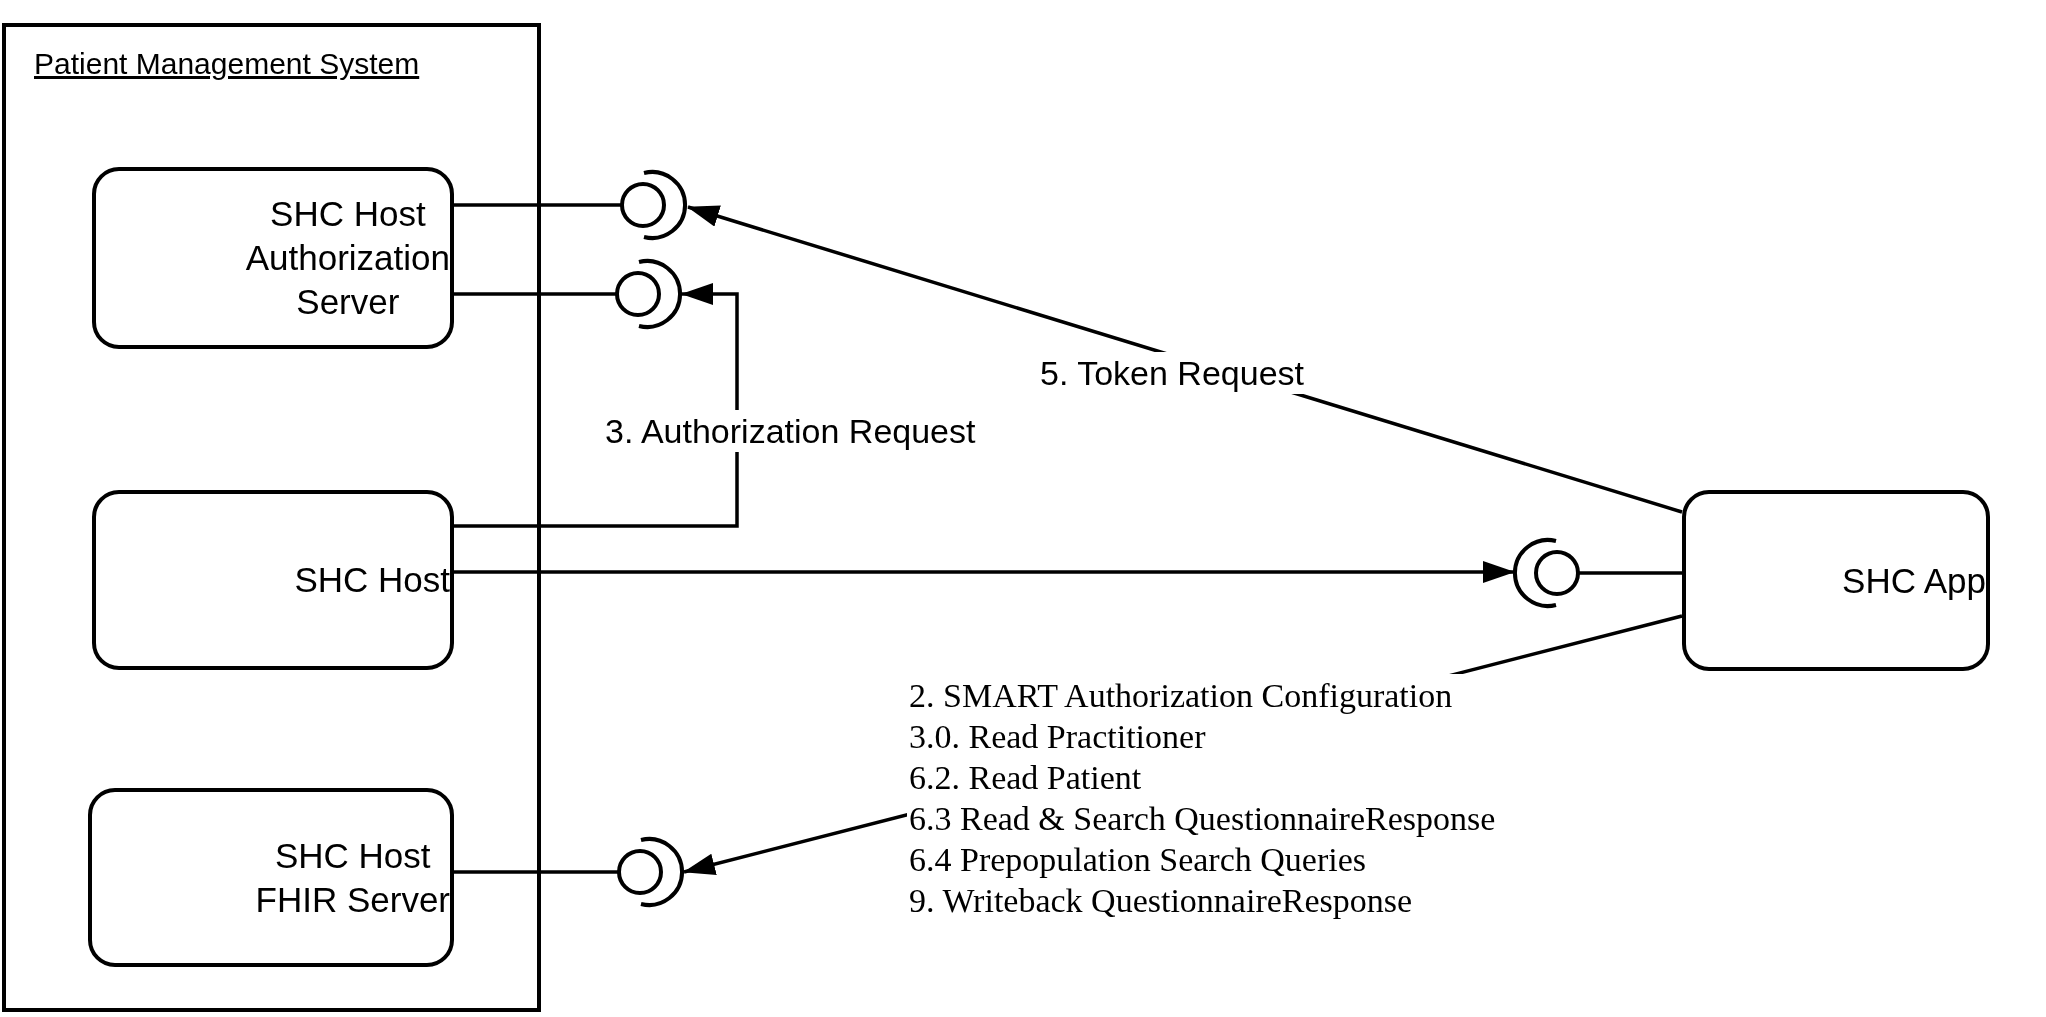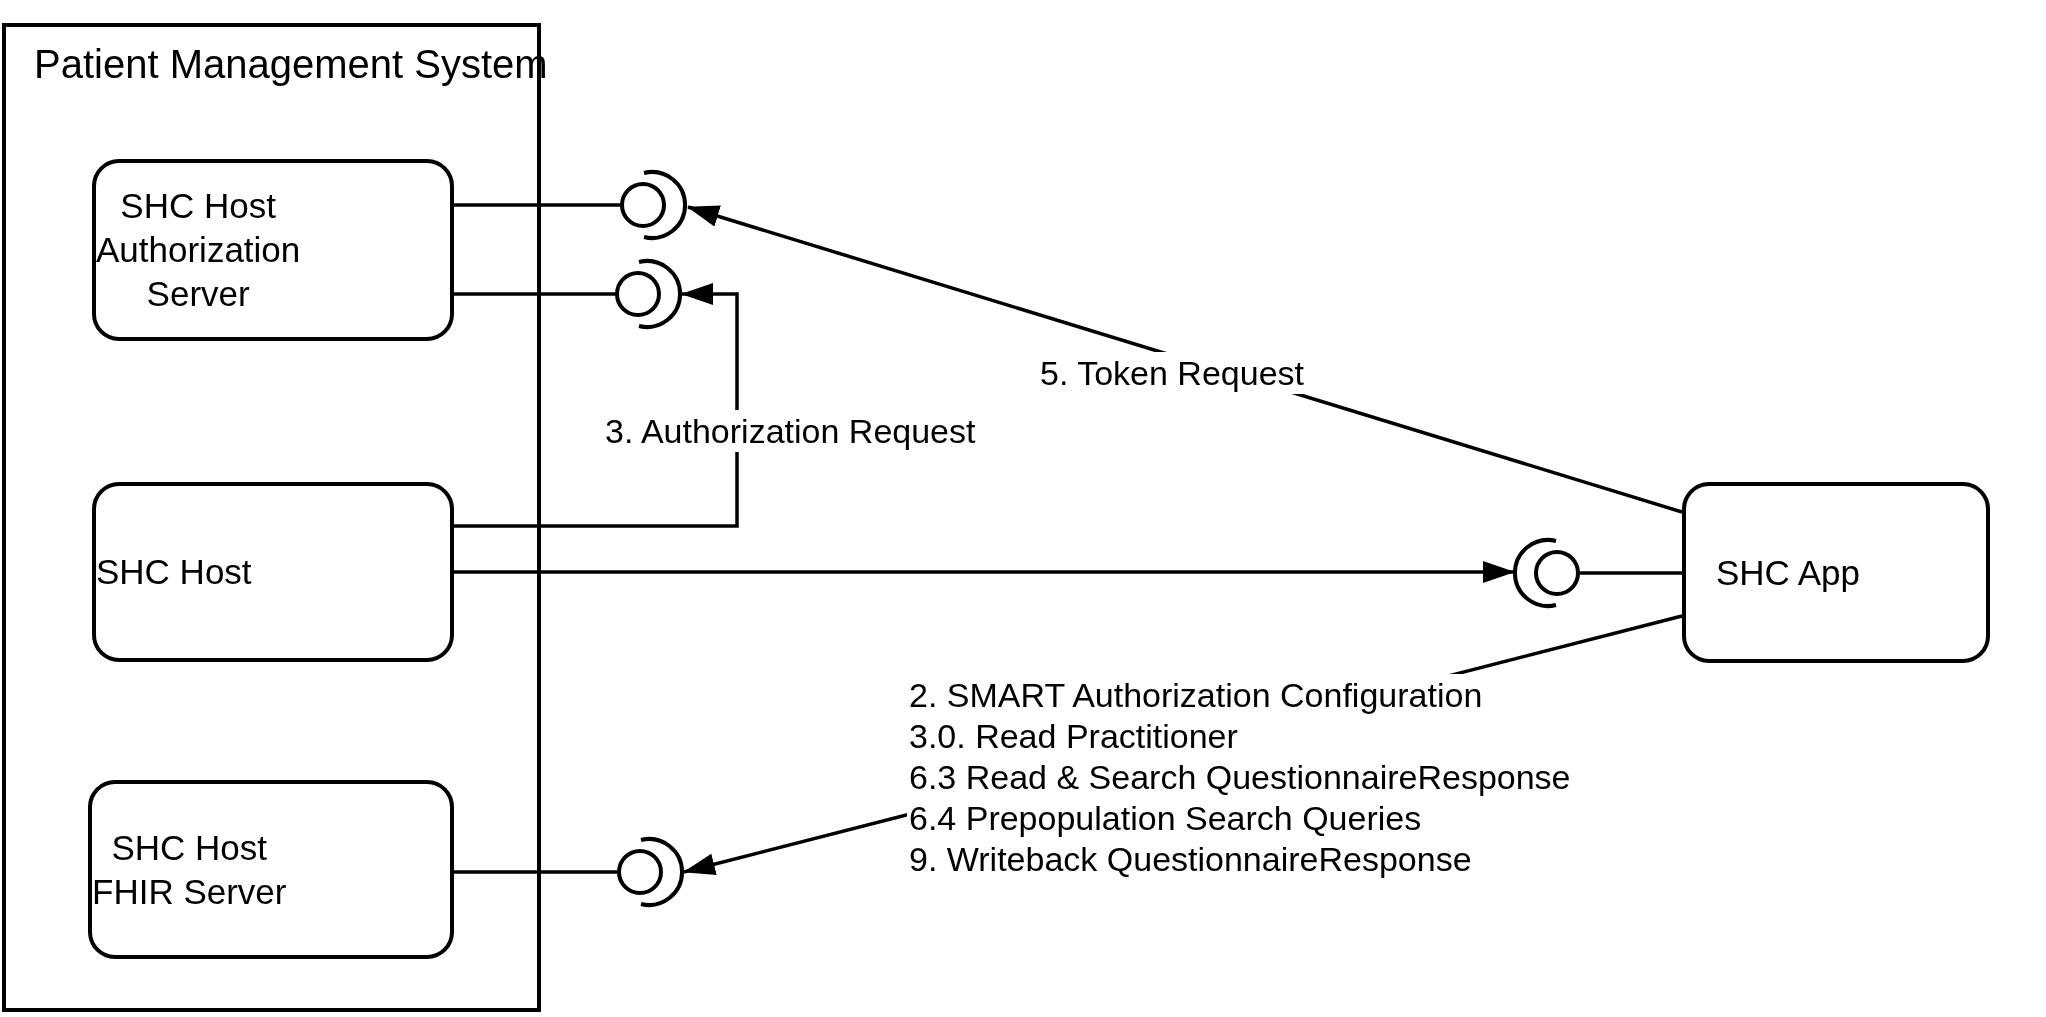--- a/index.html
+++ b/index.html
@@ -26,55 +26,57 @@
     position: absolute;
     left: 2px; top: 23px;
     width: 539px; height: 989px;
     border: 4px solid #000;
     box-sizing: border-box;
     background: transparent;
   }
   .boundary-title {
     position: absolute;
     left: 34px; top: 44px;
-    font-size: 40px;
+    font-size: 30px;
     line-height: 40px;
     white-space: nowrap;
+    text-decoration: underline;
   }
   .node {
     position: absolute;
     border: 4px solid #000;
     border-radius: 27px;
     background: #ffffff;
     box-sizing: border-box;
     display: flex;
     align-items: center;
-    justify-content: flex-start;
+    justify-content: flex-end;
     text-align: center;
     font-size: 35px;
     line-height: 44px;
     white-space: pre-line;
+    margin-top: 8px;
   }
   #box-auth  { left: 92px;  top: 159px; width: 362px; height: 182px; }
   #box-host  { left: 92px;  top: 482px; width: 362px; height: 180px; }
   #box-fhir  { left: 88px;  top: 780px; width: 366px; height: 179px; }
   #box-app   { left: 1682px; top: 482px; width: 308px; height: 181px; padding-left: 30px; }
 
   .edge-label {
     position: absolute;
     background: #ffffff;
     font-size: 34px;
     line-height: 40px;
     white-space: nowrap;
     padding: 1px 6px 1px 2px;
   }
   #label-token { left: 1038px; top: 352px; }
   #label-authreq { left: 556px; top: 410px; margin-left: 47px; }
   #label-applaunch { left: 849px; top: 532px; }
-  #label-fhirops { left: 907px; top: 674px; line-height: 41px; }
+  #label-fhirops { left: 907px; top: 674px; line-height: 41px; font-family: Liberation Serif, serif; }
 </style>
 </head>
 <body>
 
 <div id="canvas">
 
   <svg id="wires" viewBox="0 0 2046 1017" xmlns="http://www.w3.org/2000/svg">
     <defs>
       <marker id="arrow" markerUnits="userSpaceOnUse" markerWidth="34" markerHeight="26" refX="31" refY="11" orient="auto">
         <path d="M0,0 L32,11 L0,22 Z" fill="#000"></path>
@@ -109,20 +111,21 @@
   <div class="boundary-title">Patient Management System</div>
 
   <div class="edge-label" id="label-token">5. Token Request</div>
 
   <div class="edge-label" id="label-authreq">3. Authorization Request</div>
 
 
   <div class="edge-label" id="label-fhirops">
     <div>2. SMART Authorization Configuration</div>
     <div>3.0. Read Practitioner</div>
+    <div>6.2. Read Patient</div>
     <div>6.3 Read &amp; Search QuestionnaireResponse</div>
     <div>6.4 Prepopulation Search Queries</div>
     <div>9. Writeback QuestionnaireResponse</div>
   </div>
 
   <div class="node" id="box-auth">
     <span>SHC Host
 Authorization
 Server</span>
   </div>

